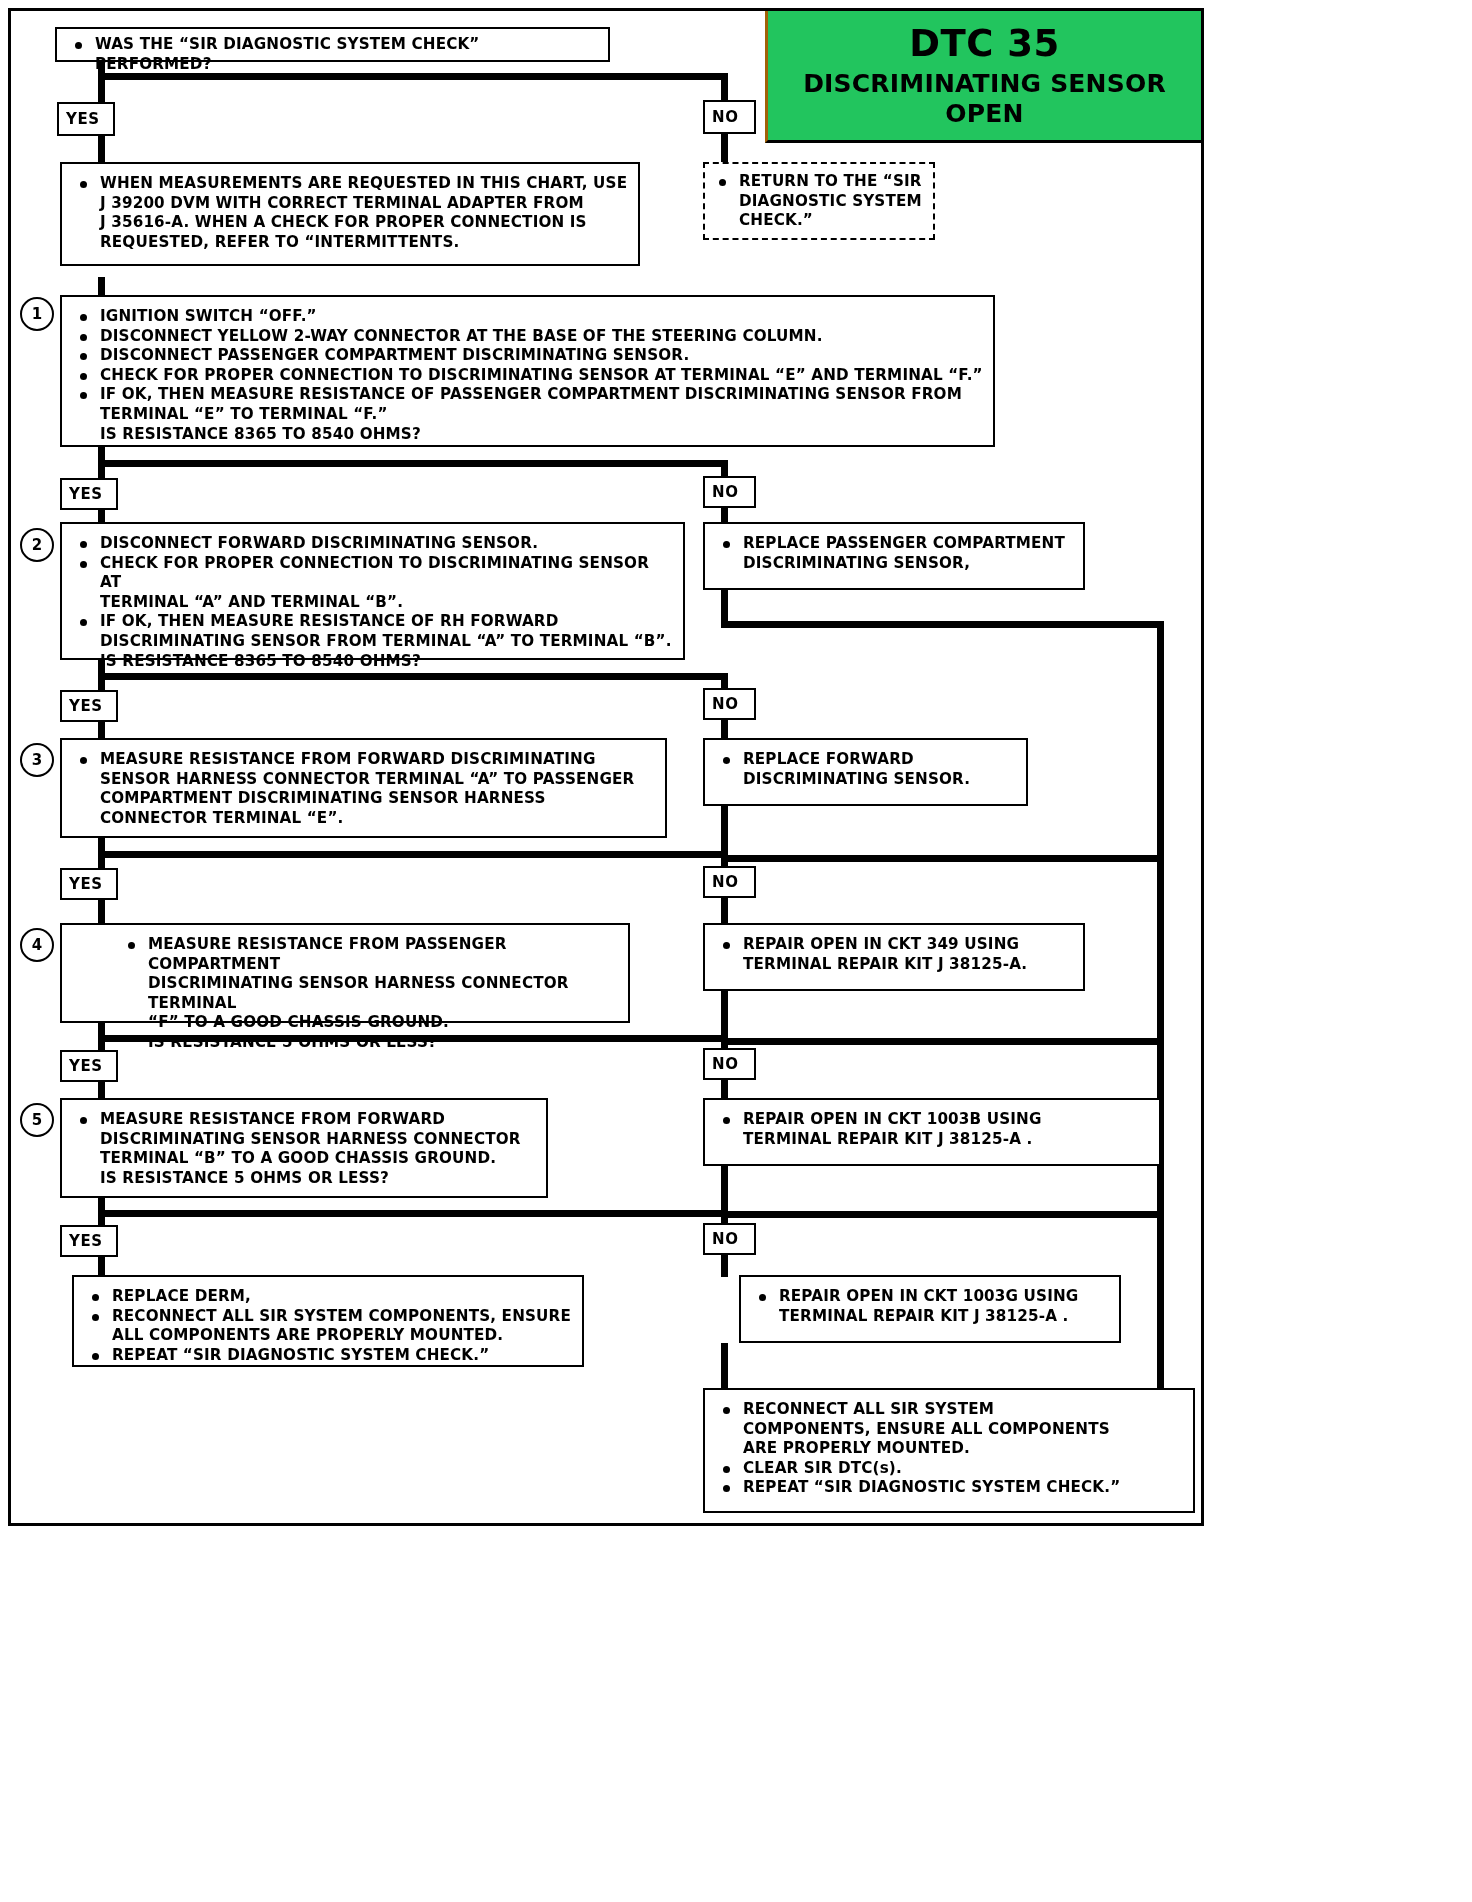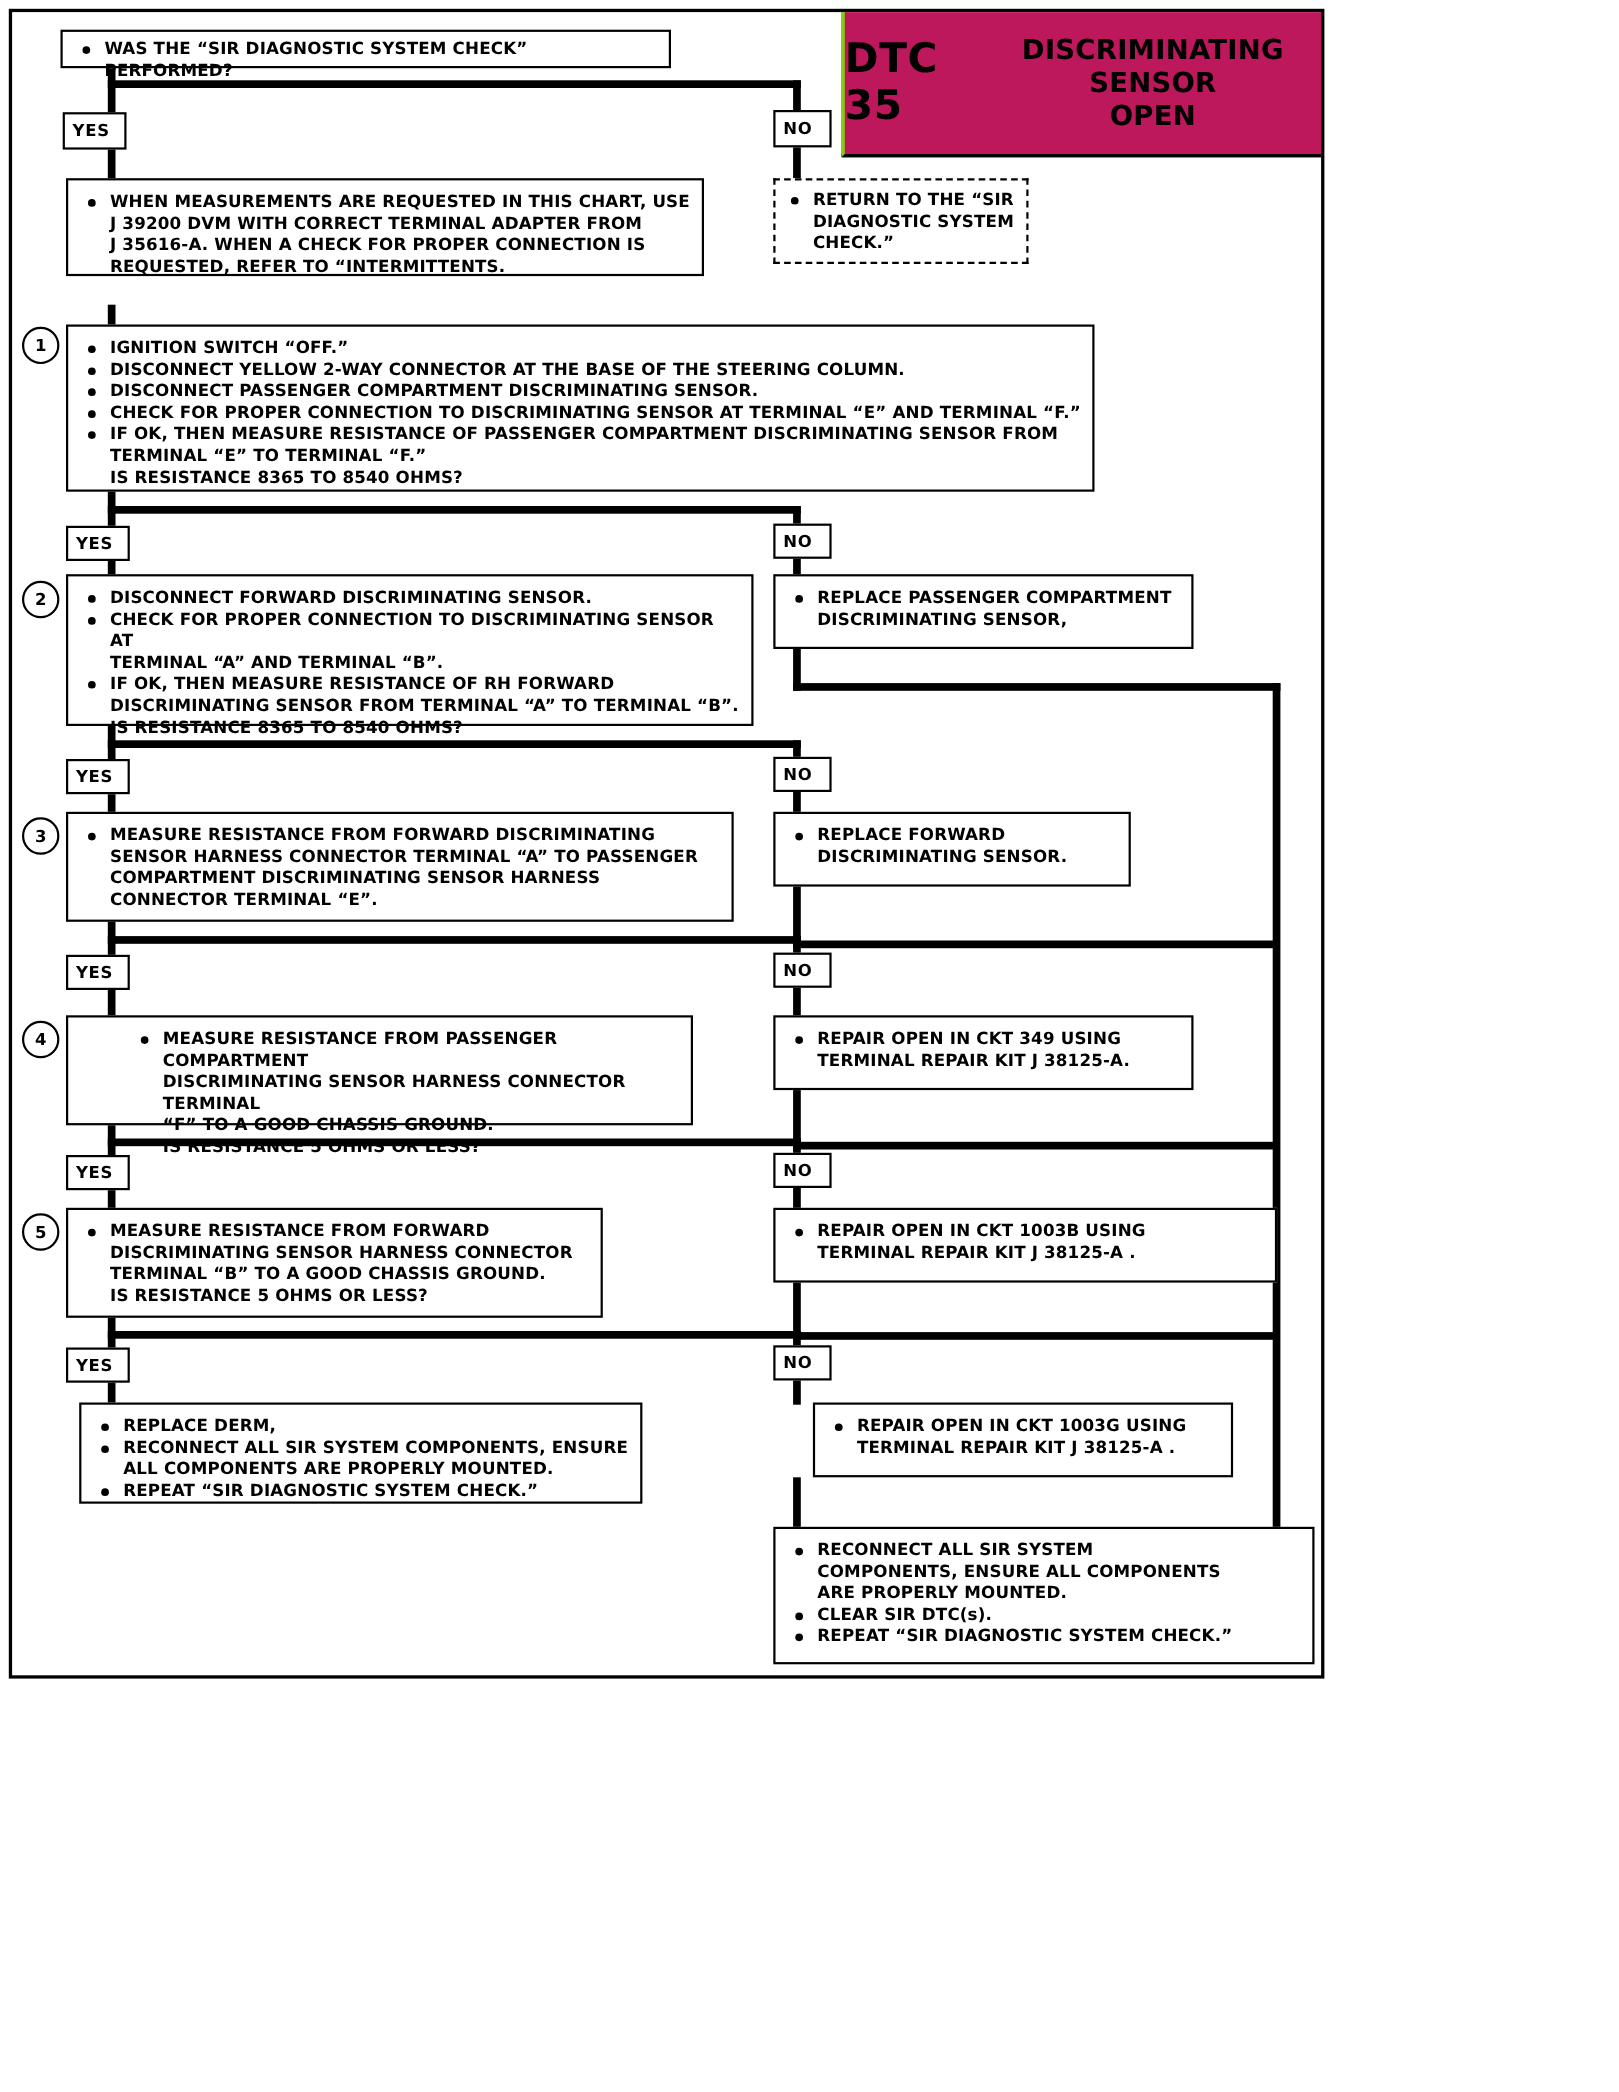--- a/index.html
+++ b/index.html
@@ -20,22 +20,22 @@
   ul.bl>li:before{content:"";position:absolute;left:10px;top:7px;width:7px;height:7px;
        background:#000;border-radius:50%;}
   .boxinner{padding:10px 10px 8px 8px;}
   .line{position:absolute;background:#000;}
   .stepnum{position:absolute;width:30px;height:30px;border:2px solid #000;border-radius:50%;
        background:#fff;display:flex;align-items:center;justify-content:center;
        font-size:15px;font-weight:bold;color:#000;}
 
   
   .titleblock{position:absolute;left:765px;top:11px;width:436px;height:132px;
-       border-left:3px solid #84cc16;border-bottom:3px solid #000;box-sizing:border-box;
-       display:flex;flex-direction:row;align-items:center;justify-content:center;background:#be185d;}
+       border-left:3px solid #a16207;border-bottom:3px solid #000;box-sizing:border-box;
+       display:flex;flex-direction:column;align-items:center;justify-content:center;background:#22c55e;}
   .t1{font-size:37px;font-weight:bold;letter-spacing:.5px;color:#000;margin-bottom:4px;}
   .t2{font-size:25px;font-weight:bold;letter-spacing:.2px;color:#000;text-align:center;line-height:30px;}
 </style>
 </head>
 <body>
 
 <div id="page">
 
   <div class="frame"></div>
 
@@ -62,21 +62,21 @@
   <div class="yn" style="left:57px;top:102px;width:58px;height:34px;">
     <span>YES</span>
   </div>
   <div class="yn" style="left:703px;top:100px;width:53px;height:34px;">
     <span>NO</span>
   </div>
 
   <div class="line" style="left:98px;top:136px;width:7px;height:26px;"></div>
   <div class="line" style="left:721px;top:134px;width:7px;height:28px;"></div>
 
-  <div class="box" style="left:60px;top:162px;width:580px;height:89px;">
+  <div class="box" style="left:60px;top:162px;width:580px;height:104px;">
     <div class="boxinner txt">
       <ul class="bl">
         <li>
           <div>WHEN MEASUREMENTS ARE REQUESTED IN THIS CHART, USE</div>
           <div>J 39200 DVM WITH CORRECT TERMINAL ADAPTER FROM</div>
           <div>J 35616-A.  WHEN A CHECK FOR PROPER CONNECTION IS</div>
           <div>REQUESTED, REFER TO “INTERMITTENTS.</div>
         </li>
       </ul>
     </div>

